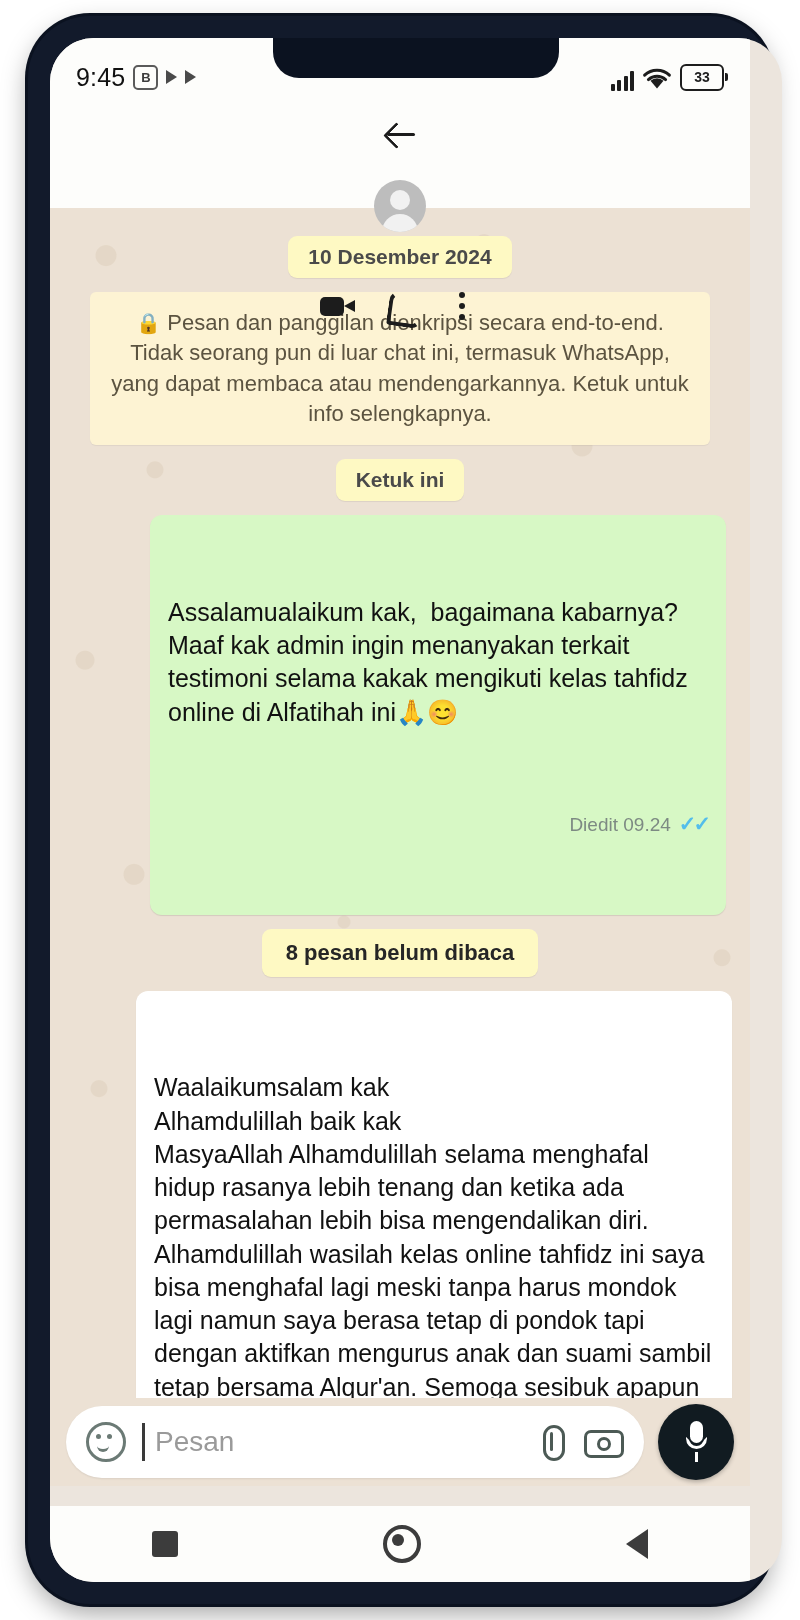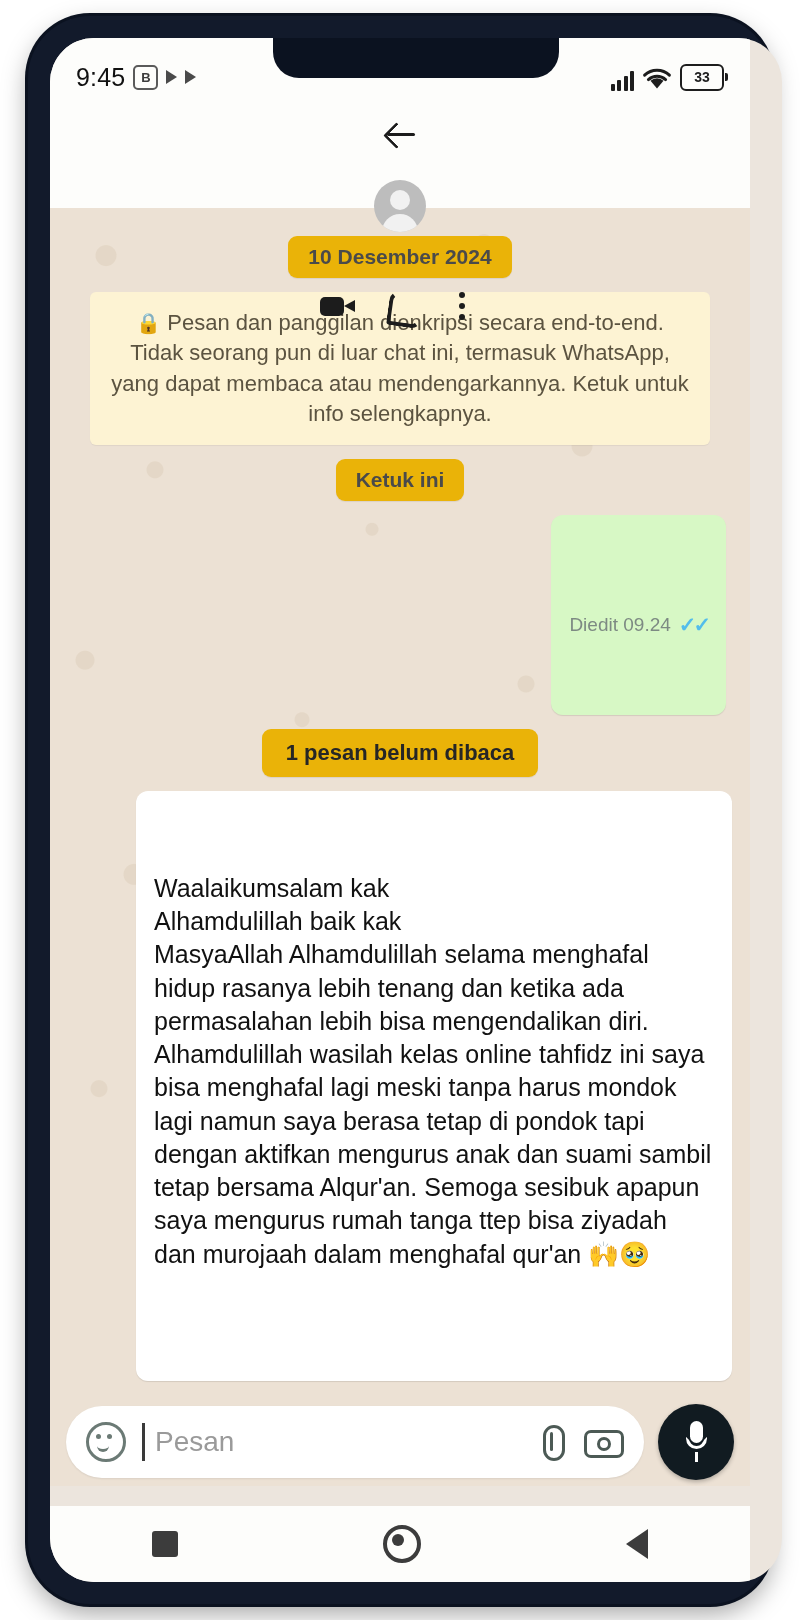--- a/index.html
+++ b/index.html
@@ -258,21 +258,21 @@
     pointer-events: none;
   }
   .chat-scroll {
     position: relative;
     z-index: 2;
     padding: 0 18px;
   }
 
   .pill-row { display: flex; justify-content: center; margin: 14px 0; }
   .pill {
-    background: #eab308;
+    background: #fef9c3;
     border-radius: 9px;
     padding: 9px 20px;
     font-size: 21px;
     color: #4a4a4a;
     font-weight: 600;
     box-shadow: 0 1px 1px rgba(0,0,0,.07);
   }
   .unread-pill {
     font-weight: 700;
     color: #262626;
@@ -529,29 +529,31 @@
           <span class="lock-glyph">🔒</span>
           <span>Pesan dan panggilan dienkripsi secara end-to-end. Tidak seorang pun di luar chat ini, termasuk WhatsApp, yang dapat membaca atau mendengarkannya. Ketuk untuk info selengkapnya.</span>
         </div>
 
         <div class="pill-row">
           <div class="pill">Ketuk ini</div>
         </div>
 
         <div class="row-out">
           <div class="bubble bubble-out">
+            <div>Assalamualaikum kak,  bagaimana kabarnya?
+Maaf kak admin ingin menanyakan terkait testimoni selama kakak mengikuti kelas tahfidz online di Alfatihah ini🙏😊</div>
             <div class="meta">
               <span>Diedit 09.24</span>
               <span class="ticks">✓✓</span>
             </div>
           </div>
         </div>
 
         <div class="pill-row">
-          <div class="pill unread-pill">1 pesan belum dibaca</div>
+          <div class="pill unread-pill">8 pesan belum dibaca</div>
         </div>
 
         <div class="row-in">
           <div class="bubble bubble-in">
             <div>Waalaikumsalam kak
 Alhamdulillah baik kak
 MasyaAllah Alhamdulillah selama menghafal hidup rasanya lebih tenang dan ketika ada permasalahan lebih bisa mengendalikan diri. Alhamdulillah wasilah kelas online tahfidz ini saya bisa menghafal lagi meski tanpa harus mondok lagi namun saya berasa tetap di pondok tapi dengan aktifkan mengurus anak dan suami sambil tetap bersama Alqur'an. Semoga sesibuk apapun saya mengurus rumah tanga ttep bisa ziyadah dan murojaah dalam menghafal qur'an 🙌🥹</div>
             
           </div>
         </div>

